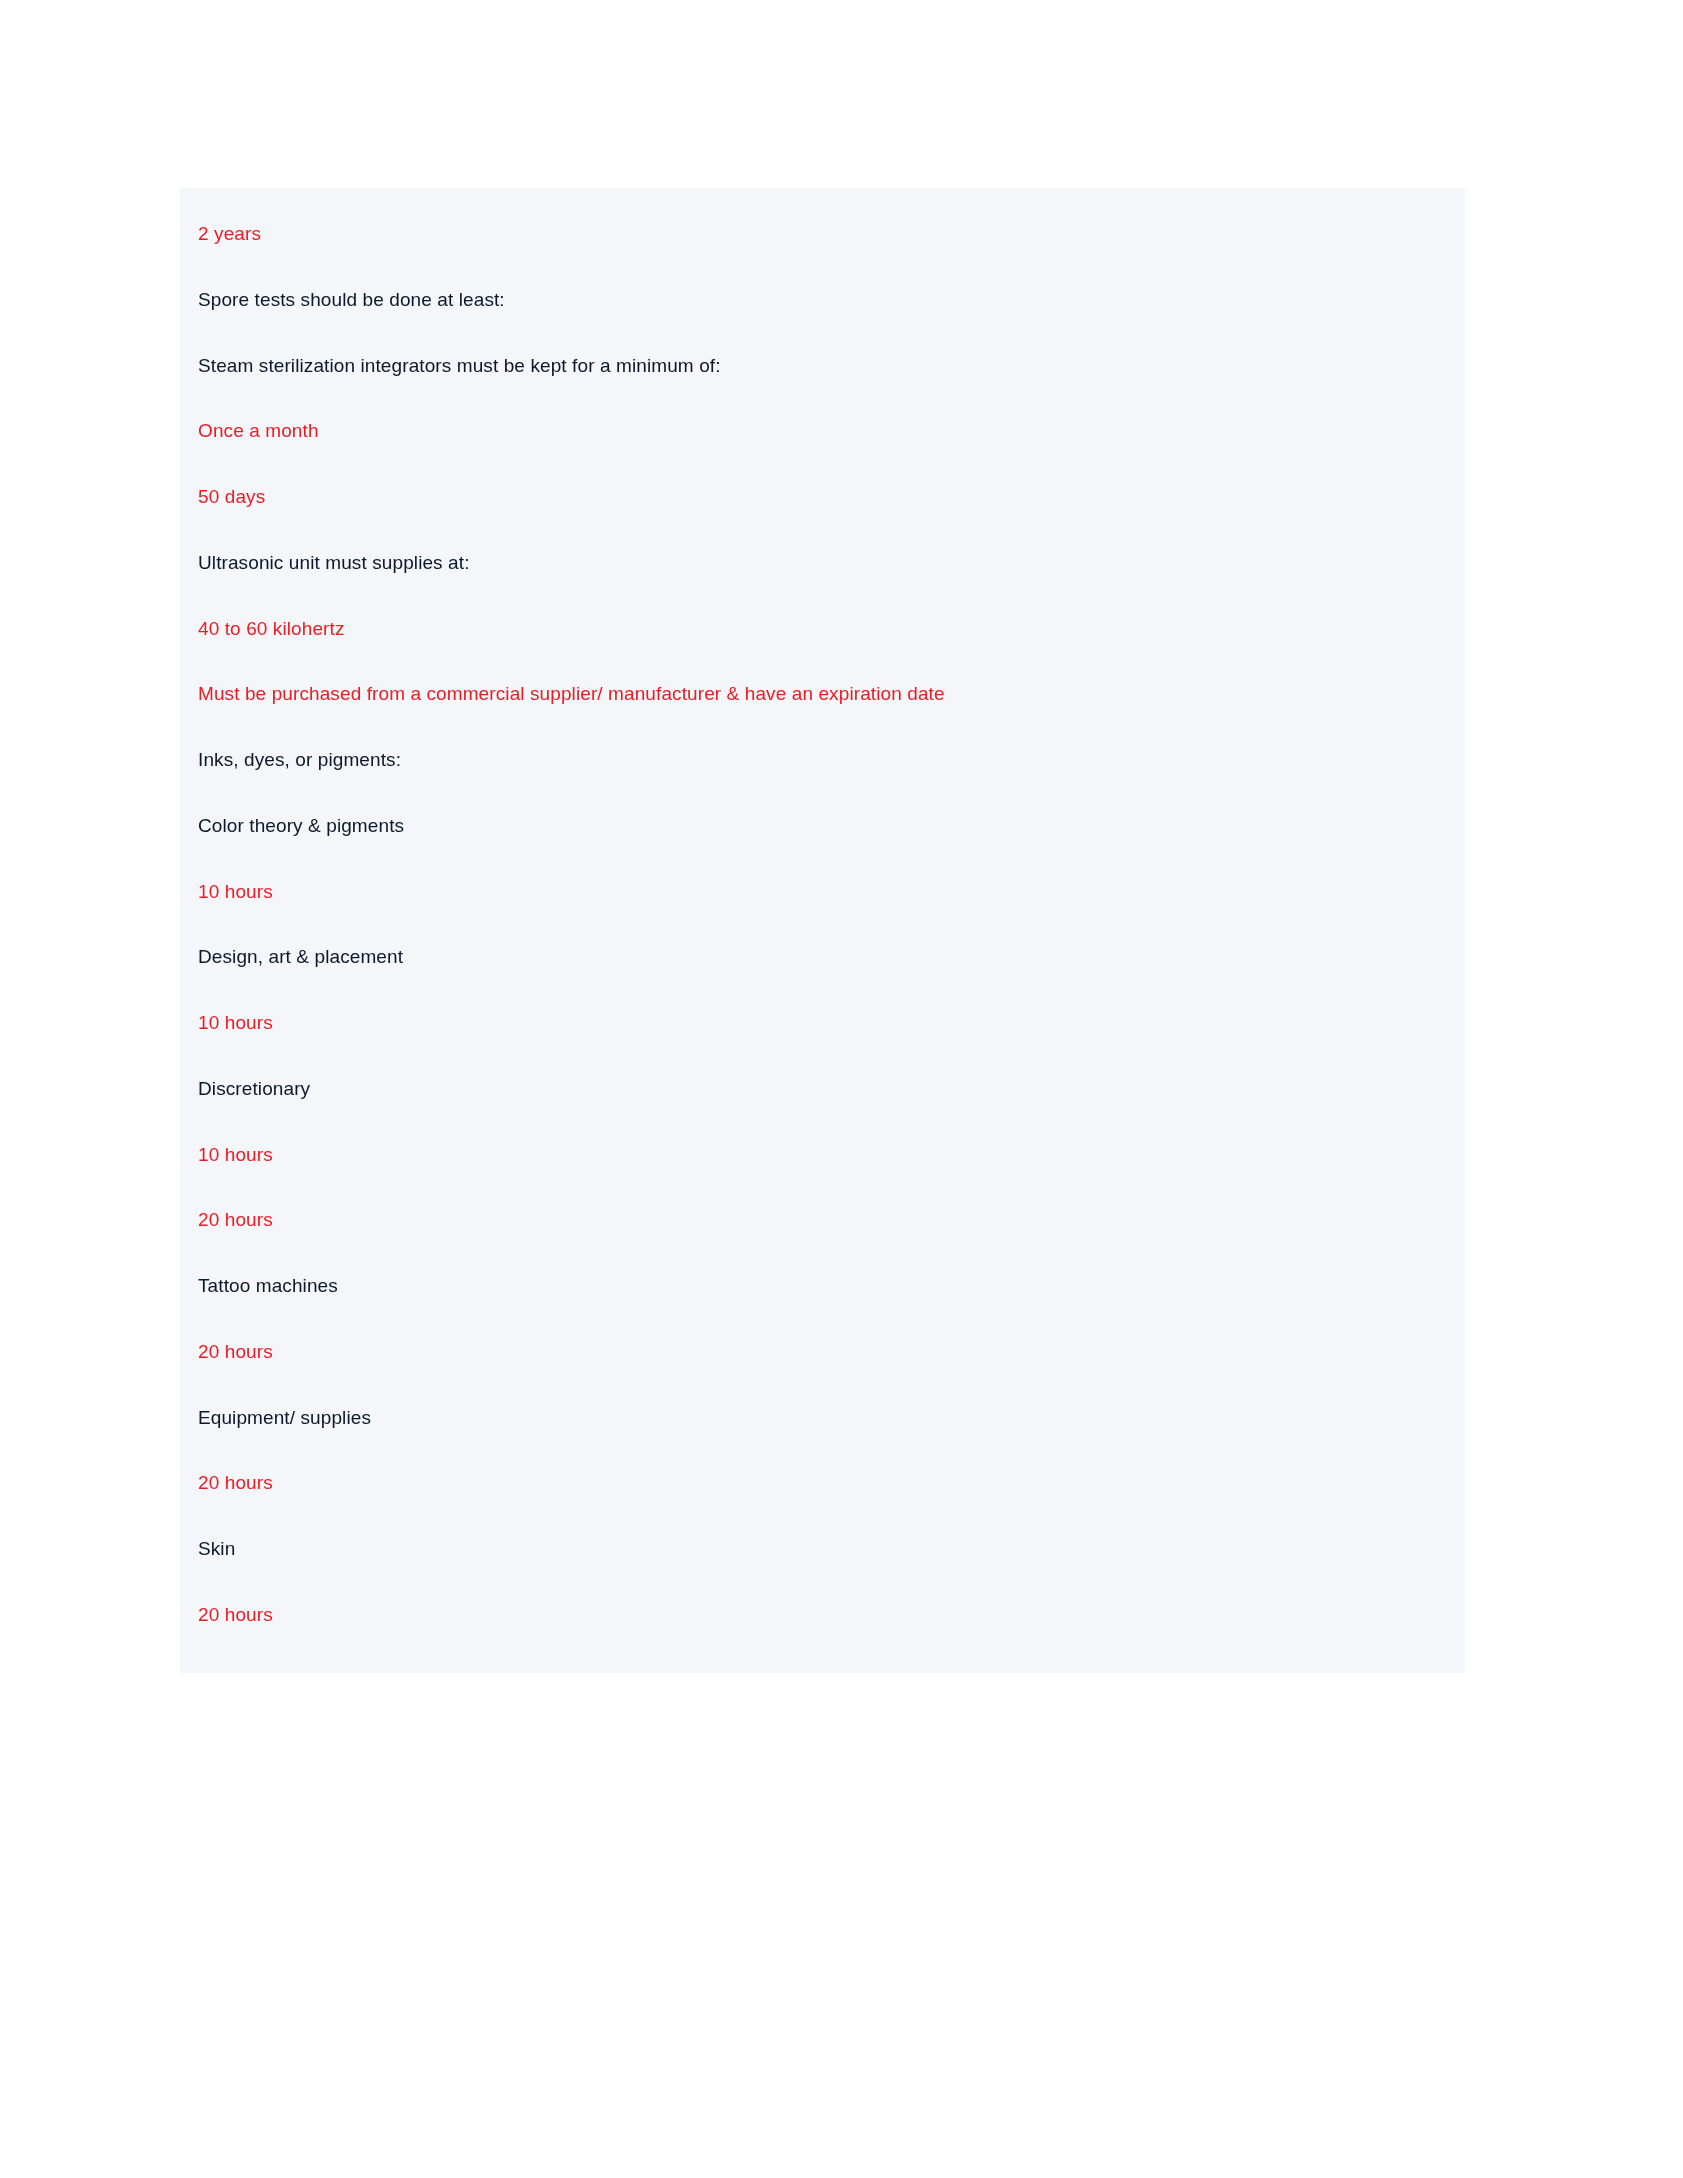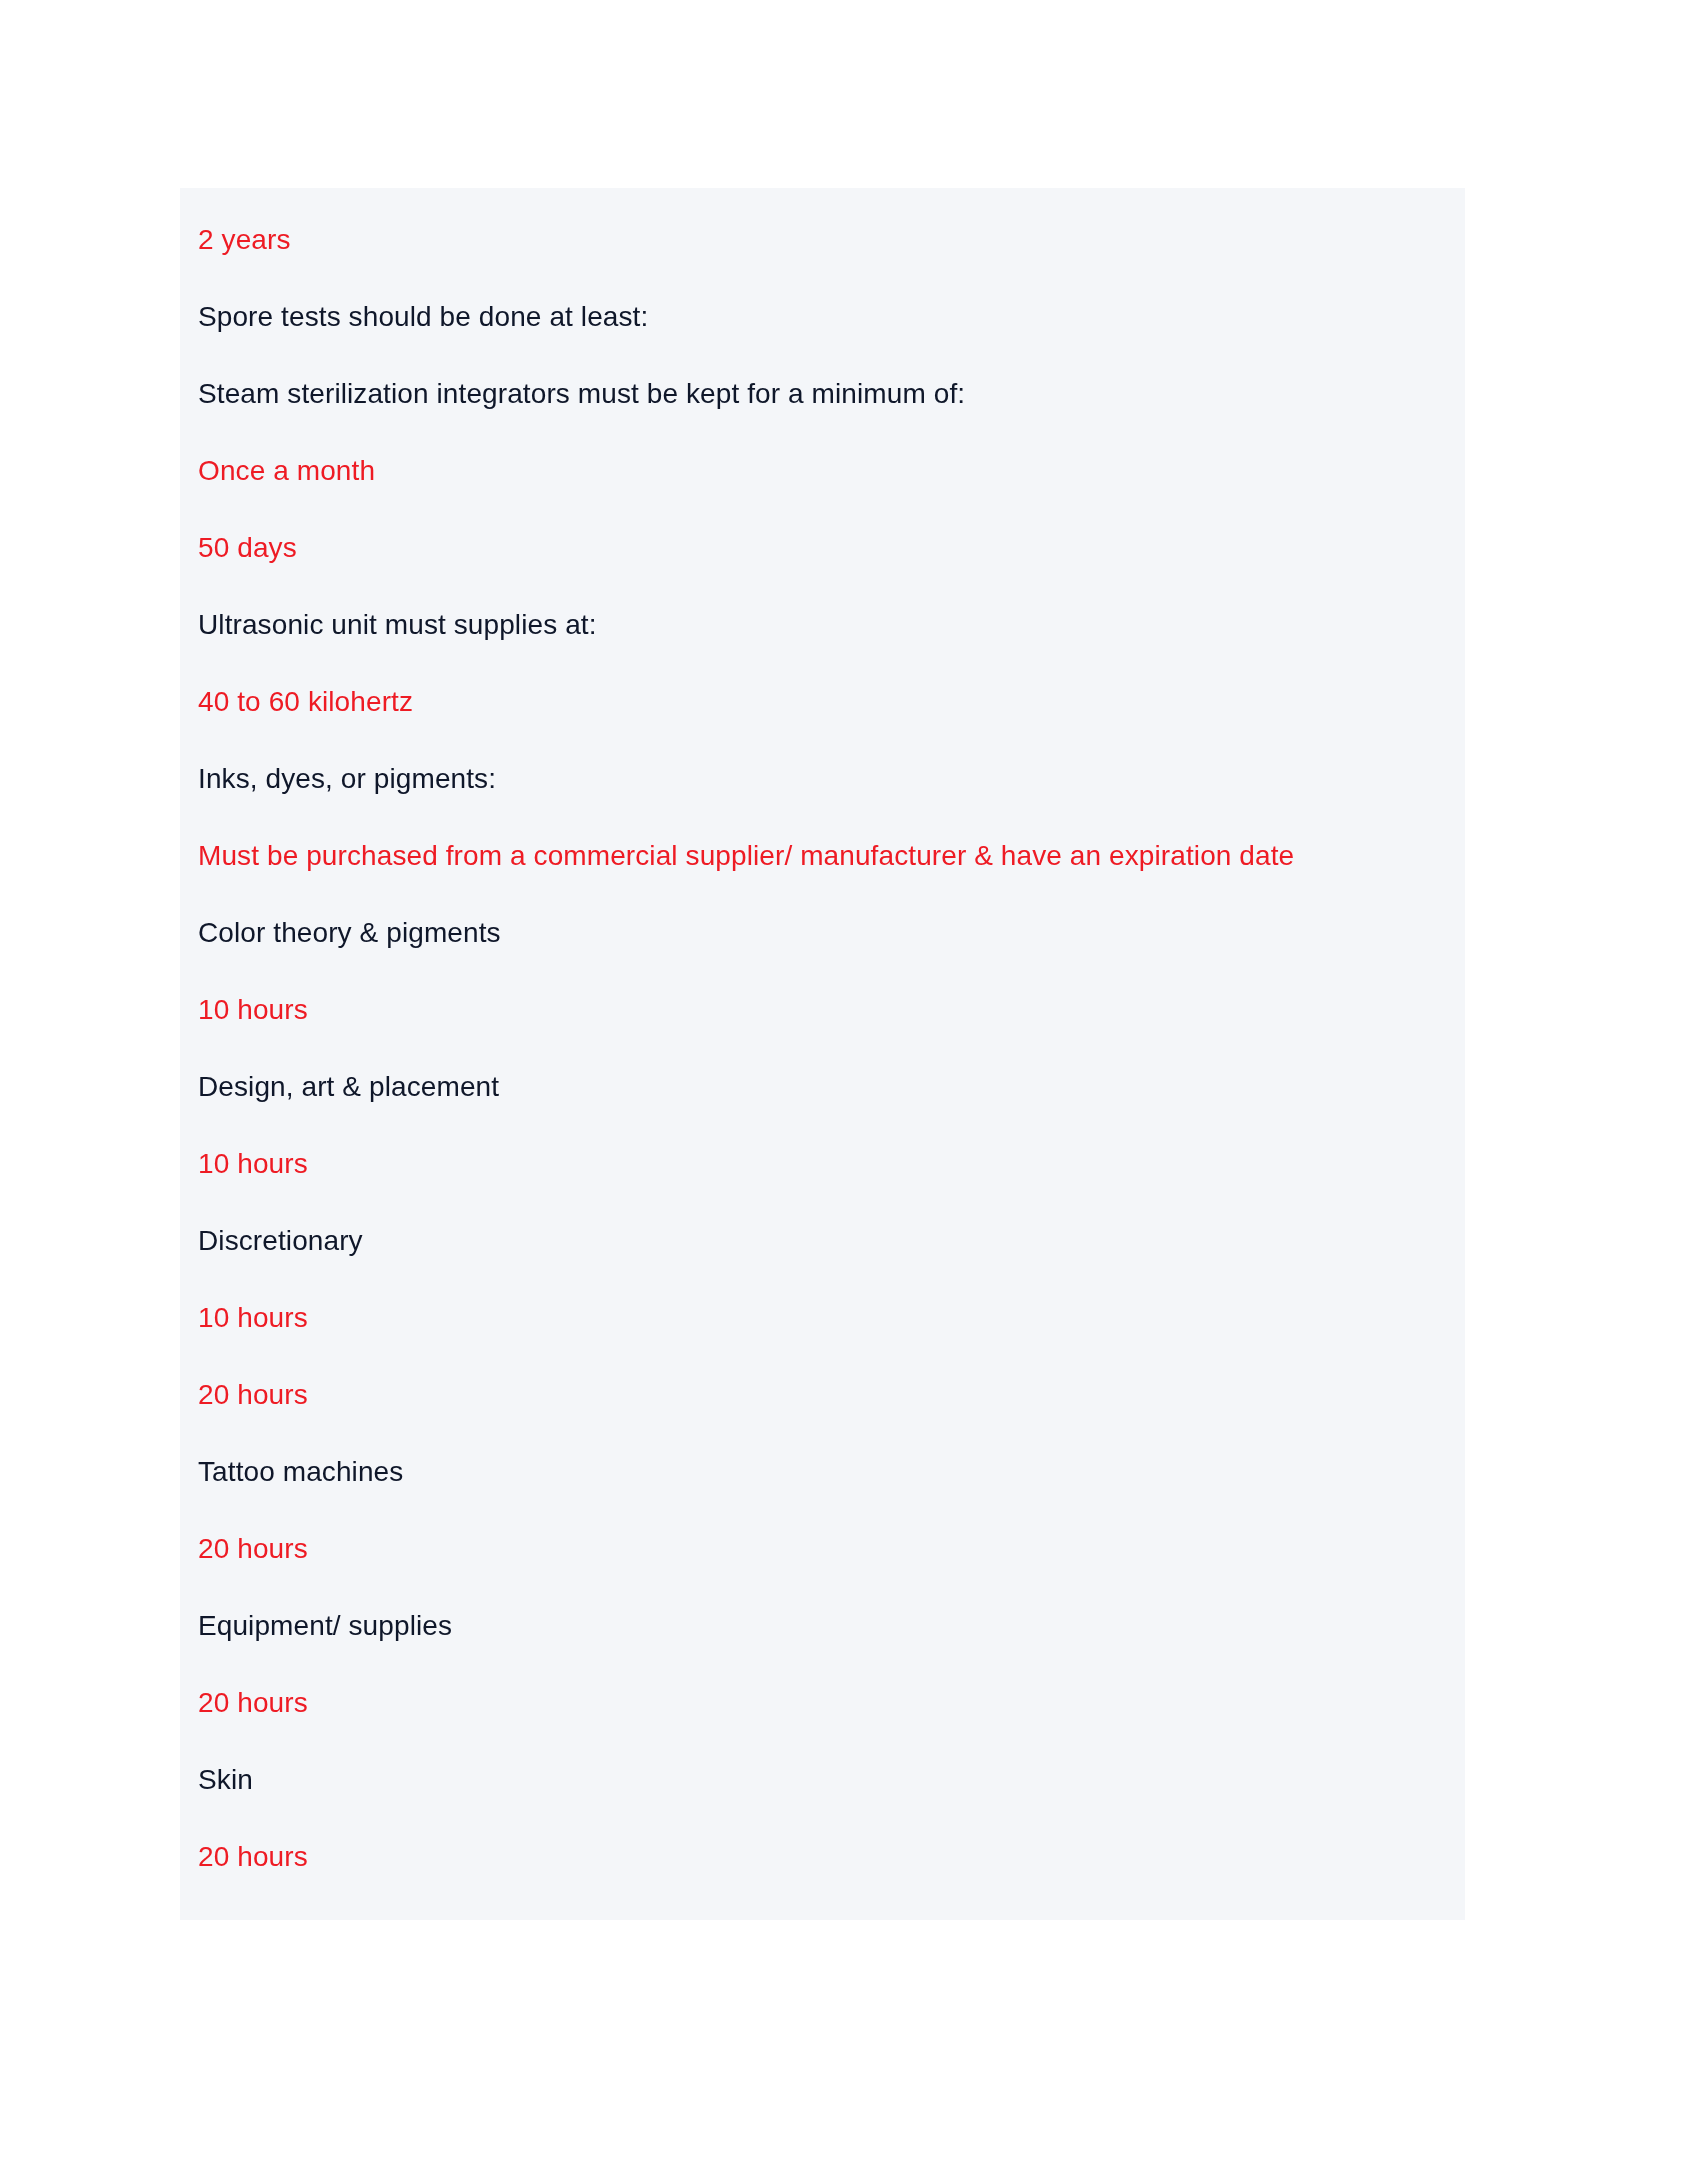--- a/index.html
+++ b/index.html
@@ -21,21 +21,21 @@
   .content-block {
     position: absolute;
     left: 180px;
     top: 188px;
     width: 1285px;
     background: #f4f6f9;
     padding: 34px 0 46px 0;
     box-sizing: border-box;
   }
   .line {
-    font-size: 28px;
+    font-size: 19px;
     line-height: 1.25;
     padding: 0 0 0 18px;
     margin: 0 0 42px 0;
     letter-spacing: 0.1px;
   }
   .line:last-child {
     margin-bottom: 0;
   }
   .q {
     color: #0f172a;
@@ -50,22 +50,22 @@
 <div class="page">
   <div class="content-block">
 
     <p class="line a">2 years</p>
     <p class="line q">Spore tests should be done at least:</p>
     <p class="line q">Steam sterilization integrators must be kept for a minimum of:</p>
     <p class="line a">Once a month</p>
     <p class="line a">50 days</p>
     <p class="line q">Ultrasonic unit must supplies at:</p>
     <p class="line a">40 to 60 kilohertz</p>
+    <p class="line a">Must be purchased from a commercial supplier/ manufacturer &amp; have an expiration date</p>
     <p class="line q">Inks, dyes, or pigments:</p>
-    <p class="line a">Must be purchased from a commercial supplier/ manufacturer &amp; have an expiration date</p>
     <p class="line q">Color theory &amp; pigments</p>
     <p class="line a">10 hours</p>
     <p class="line q">Design, art &amp; placement</p>
     <p class="line a">10 hours</p>
     <p class="line q">Discretionary</p>
     <p class="line a">10 hours</p>
     <p class="line a">20 hours</p>
     <p class="line q">Tattoo machines</p>
     <p class="line a">20 hours</p>
     <p class="line q">Equipment/ supplies</p>

